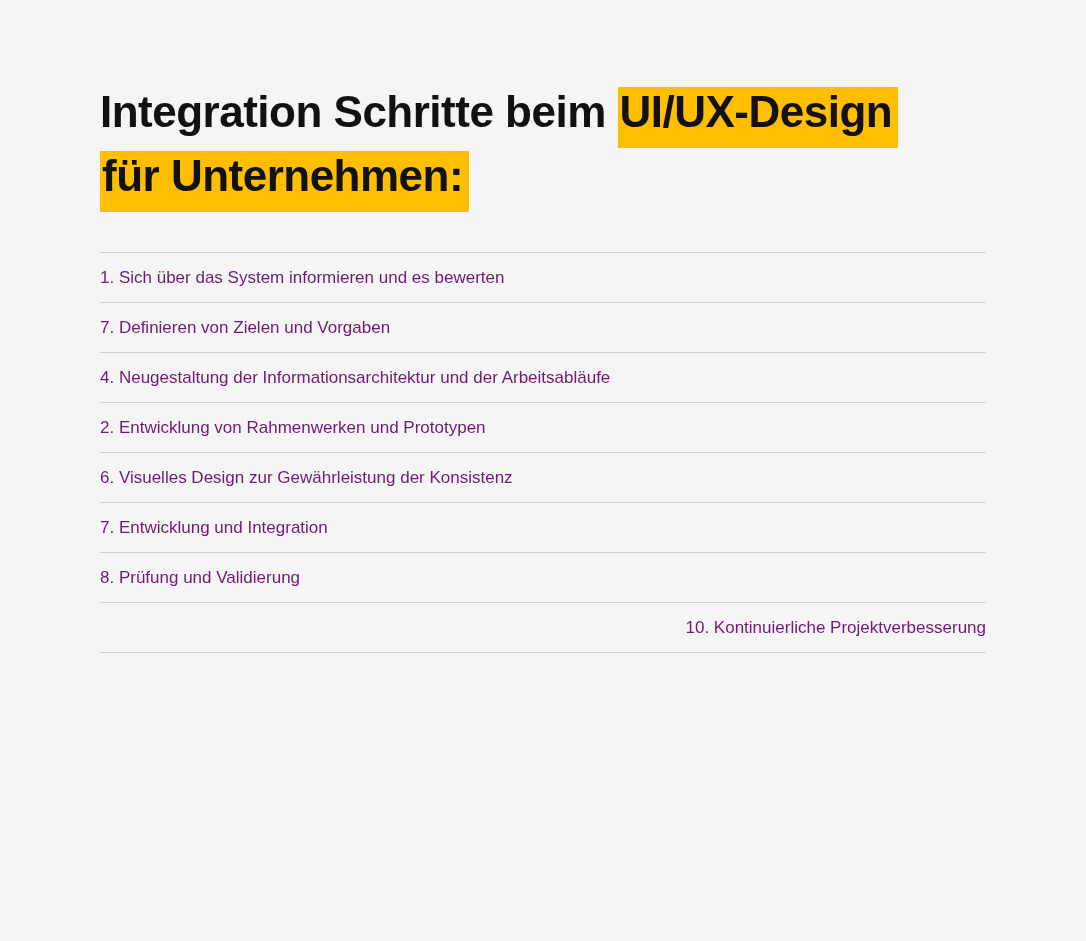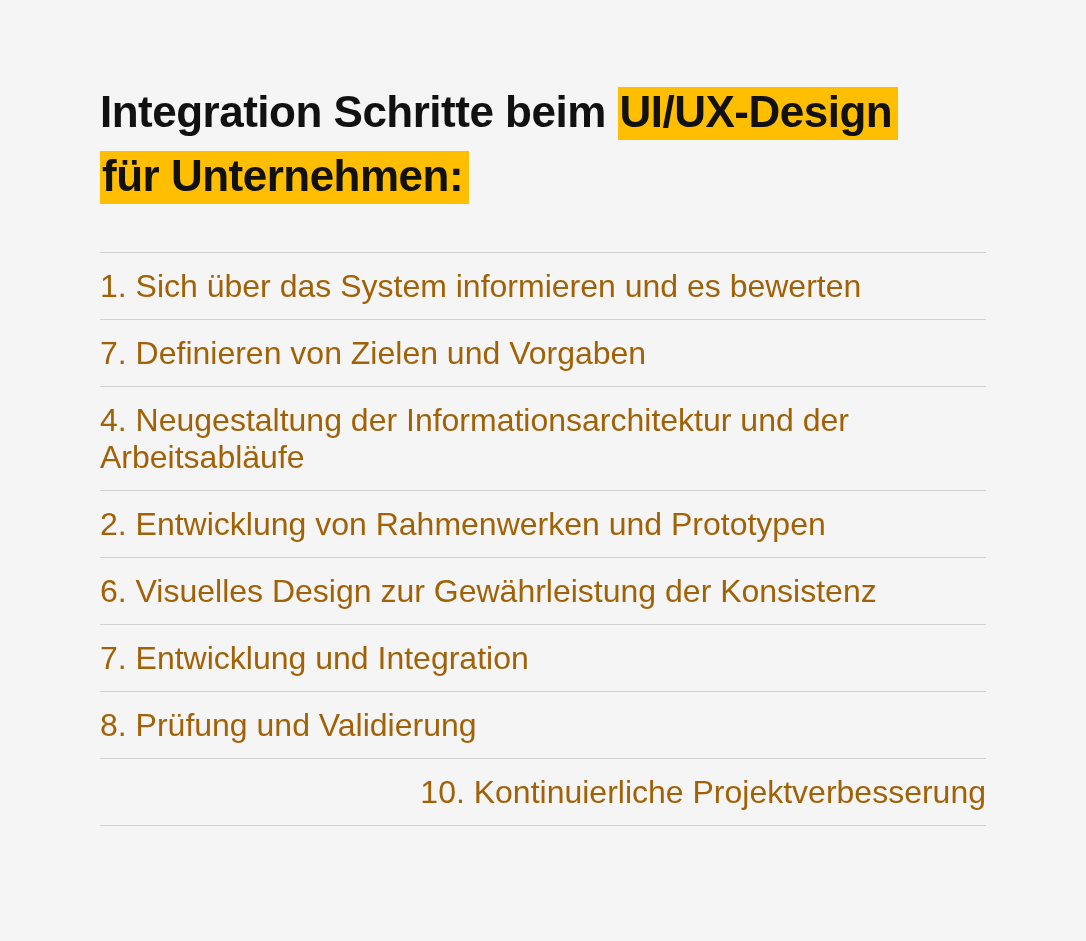--- a/index.html
+++ b/index.html
@@ -17,31 +17,31 @@
   .title {
     font-size: 44px;
     font-weight: 600;
     color: #111;
     line-height: 1.45;
     letter-spacing: -0.5px;
     margin-bottom: 44px;
   }
   .title .highlight {
     background: #ffbf00;
-    padding: 0px 6px 4px 2px;
+    padding: 0px 6px 12px 2px;
   }
   .list {
     width: 100%;
   }
   .list-item {
     border-top: 1px solid #d0d0d0;
     padding: 15px 0 14px 0;
-    font-size: 32px;
+    font-size: 17px;
     font-weight: 400;
-    color: #a16207;
+    color: #701a75;
     letter-spacing: 0px;
   }
   .list-item:last-child {
     border-bottom: 1px solid #d0d0d0;
     text-align: right;
   }
 </style>
 </head>
 <body>
 

